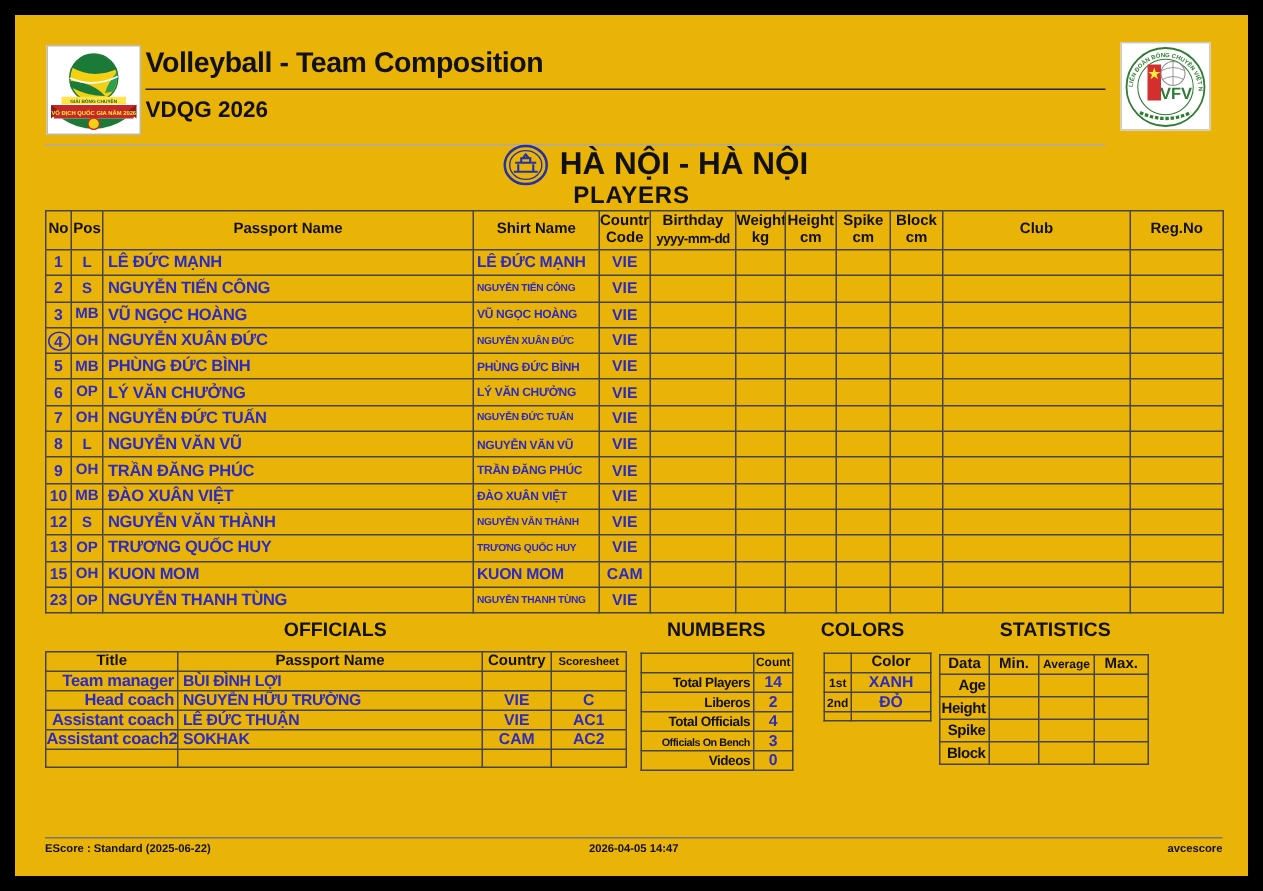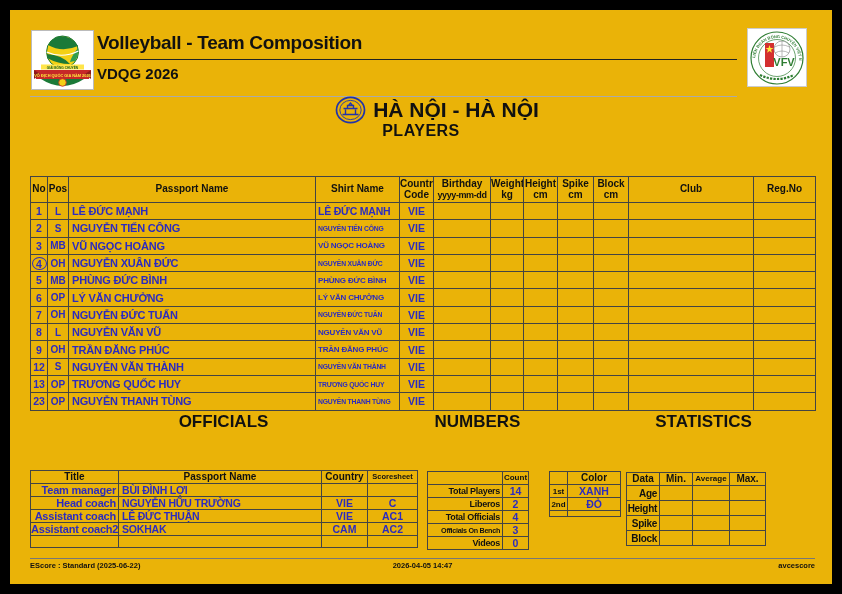--- a/index.html
+++ b/index.html
@@ -12,40 +12,40 @@
   .doc-title { position:absolute; left:87px; top:22px; font-size:19px; font-weight:bold; color:#111; letter-spacing:-0.3px; white-space:nowrap; }
   .title-underline { position:absolute; left:87px; top:49px; width:640px; height:1px; background:#222; }
   .doc-subtitle { position:absolute; left:87px; top:55px; font-size:15px; font-weight:bold; color:#111; }
   .header-sep { position:absolute; left:20px; top:86px; width:707px; height:1px; background:#aaa; }
 
   .team-row { position:absolute; left:16px; top:85px; width:822px; height:30px; display:flex; align-items:center; justify-content:center; }
   .team-name { font-size:21px; font-weight:bold; color:#111; margin-left:7px; white-space:nowrap; }
   .players-heading { position:absolute; left:0; top:112px; width:822px; text-align:center; font-size:16px; font-weight:bold; color:#111; letter-spacing:0.5px; }
 
   
-  table { border-collapse:collapse; table-layout:fixed;margin-top:36px; }
+  table { border-collapse:collapse; table-layout:fixed; }
   td, th { border:1px solid #444; overflow:hidden; white-space:nowrap; vertical-align:middle; padding:0; }
   th { font-weight:bold; color:#111; font-size:10px; line-height:10.5px; text-align:center; }
   .blue { color:#2b2bc0; font-weight:bold; }
 
   
   .players-table { position:absolute; left:20px; top:130px; width:785px; }
   .players-table thead tr { height:26px; }
   .players-table tbody tr { height:17.3px; }
   .players-table td { font-weight:bold; color:#2b2bc0; }
   td.c-no { text-align:center; font-size:10.5px; }
   td.c-pos { text-align:center; font-size:10px; }
   td.c-passport { text-align:left; font-size:11px; padding-left:3px; letter-spacing:-0.2px; }
   td.c-shirt { text-align:left; padding-left:2px; letter-spacing:-0.2px; }
   td.c-country { text-align:center; font-size:10.5px; }
   .captain { display:inline-block; width:15px; height:13px; line-height:12px; border:1px solid #2b2bc0; border-radius:50%; }
   .hdr2 { font-size:9px; letter-spacing:-0.4px; }
 
   
-  .sec-heading { position:absolute; top:402px; font-size:17px; font-weight:bold; color:#111; text-align:center; white-space:nowrap; }
+  .sec-heading { position:absolute; top:402px; font-size:13px; font-weight:bold; color:#111; text-align:center; white-space:nowrap; }
 
   .officials-table { position:absolute; left:20px; top:424px; width:387px; }
   .officials-table tr { height:13px; }
   .officials-table .th-scoresheet { font-size:7.5px; }
   td.o-title { text-align:right; font-size:11px; letter-spacing:-0.2px; padding-right:2px; }
   td.o-passport { text-align:left; font-size:10.5px; letter-spacing:-0.2px; padding-left:3px; }
   td.o-country, td.o-sheet { text-align:center; font-size:10.5px; }
   tr.filler12 { height:12px; }
 
   .numbers-table { position:absolute; left:417px; top:425px; width:101px; }
@@ -298,20 +298,34 @@
           <td class="c-country">VIE</td>
           <td></td>
           <td></td>
           <td></td>
           <td></td>
           <td></td>
           <td></td>
           <td></td>
         </tr>
         <tr>
+          <td class="c-no">10</td>
+          <td class="c-pos">MB</td>
+          <td class="c-passport">ĐÀO XUÂN VIỆT</td>
+          <td class="c-shirt" style="font-size: 8px;">ĐÀO XUÂN VIỆT</td>
+          <td class="c-country">VIE</td>
+          <td></td>
+          <td></td>
+          <td></td>
+          <td></td>
+          <td></td>
+          <td></td>
+          <td></td>
+        </tr>
+        <tr>
           <td class="c-no">12</td>
           <td class="c-pos">S</td>
           <td class="c-passport">NGUYỄN VĂN THÀNH</td>
           <td class="c-shirt" style="font-size: 6.8px;">NGUYỄN VĂN THÀNH</td>
           <td class="c-country">VIE</td>
           <td></td>
           <td></td>
           <td></td>
           <td></td>
           <td></td>
@@ -326,38 +340,53 @@
           <td class="c-country">VIE</td>
           <td></td>
           <td></td>
           <td></td>
           <td></td>
           <td></td>
           <td></td>
           <td></td>
         </tr>
         <tr>
+          <td class="c-no">15</td>
+          <td class="c-pos">OH</td>
+          <td class="c-passport">KUON MOM</td>
+          <td class="c-shirt" style="font-size: 10.5px;">KUON MOM</td>
+          <td class="c-country">CAM</td>
+          <td></td>
+          <td></td>
+          <td></td>
+          <td></td>
+          <td></td>
+          <td></td>
+          <td></td>
+        </tr>
+        <tr>
           <td class="c-no">23</td>
           <td class="c-pos">OP</td>
           <td class="c-passport">NGUYỄN THANH TÙNG</td>
           <td class="c-shirt" style="font-size: 6.8px;">NGUYỄN THANH TÙNG</td>
           <td class="c-country">VIE</td>
           <td></td>
           <td></td>
           <td></td>
           <td></td>
           <td></td>
           <td></td>
           <td></td>
         </tr>
       </tbody>
     </table>
 
   <div class="sec-heading" style="left:20px; width:387px;">OFFICIALS</div>
   <div class="sec-heading" style="left:417px; width:101px;">NUMBERS</div>
+  <div class="sec-heading" style="left:510px; width:110px;">COLORS</div>
   <div class="sec-heading" style="left:624px; width:139px;">STATISTICS</div>
 
   <table class="officials-table">
       <colgroup>
         <col style="width: 88px;">
         <col style="width: 203px;">
         <col style="width: 46px;">
         <col style="width: 50px;">
       </colgroup>
       <thead>

